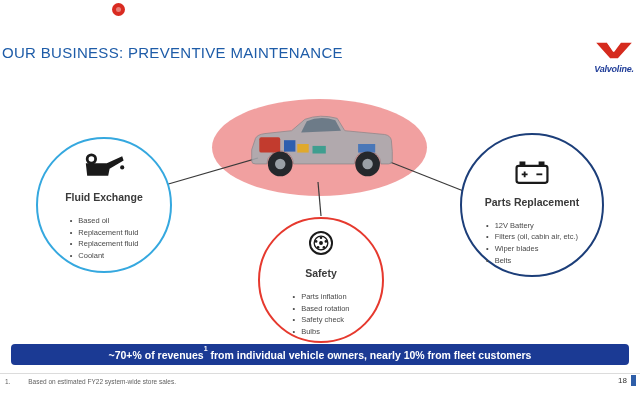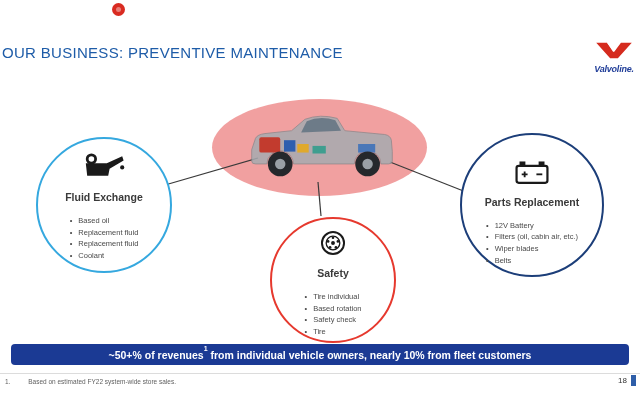--- a/index.html
+++ b/index.html
@@ -27,21 +27,21 @@
 
   .node { position:absolute; background:#fff; border:2px solid #1d4ed8; border-radius:50%;
     display:flex; flex-direction:column; align-items:center; z-index:4;gap:9px; }
   .node-icon { display:flex; align-items:center; justify-content:center; }
   .node-title { font-weight:bold; color:#3a3a3a; font-size:10.5px; margin-top:2px; white-space:nowrap; }
   .node-list { list-style:none; margin-top:3px; text-align:left; }
   .node-list li { font-size:7.5px; color:#4a4a4a; line-height:1.55; white-space:nowrap; }
   .node-list li::before { content:"\2022"; margin-right:6px; }
 
   .node-fluid  { left:36px;  top:137px; width:136px; height:136px; padding-top:13px; }
-  .node-safety { left:270px; top:217px; width:126px; height:126px; padding-top:11px; }
+  .node-safety { left:258px; top:217px; width:126px; height:126px; padding-top:11px; }
   .node-parts  { left:460px; top:133px; width:144px; height:144px; padding-top:16px;justify-content:center; }
 
   .banner { position:absolute; left:11px; top:344px; width:618px; height:21px; border-radius:4px;
     display:flex; align-items:center; justify-content:center; color:#fff; font-size:10.5px;
     font-weight:bold; z-index:5; }
   .banner sup { font-size:7px; position:relative; top:-3px; }
 
   .footer-rule { position:absolute; left:0; right:0; top:373px; border-top:1px solid #dcdcdc; }
   .footnote { position:absolute; left:5px; top:378px; font-size:6.5px; color:#5f5f5f; }
   .footnote .fn-marker { margin-right:16px; }
@@ -114,24 +114,24 @@
         <circle cx="20" cy="20" r="3" fill="#1a1a1a"></circle>
         <circle cx="20" cy="12" r="2" fill="#1a1a1a"></circle>
         <circle cx="27.5" cy="17.5" r="2" fill="#1a1a1a"></circle>
         <circle cx="24.5" cy="26.5" r="2" fill="#1a1a1a"></circle>
         <circle cx="15.5" cy="26.5" r="2" fill="#1a1a1a"></circle>
         <circle cx="12.5" cy="17.5" r="2" fill="#1a1a1a"></circle>
       </svg>
     </div>
     <div class="node-title">Safety</div>
     <ul class="node-list">
-      <li>Tire individual</li>
+      <li>Parts inflation</li>
       <li>Based rotation</li>
       <li>Safety check</li>
-      <li>Tire</li>
+      <li>Bulbs</li>
     </ul>
   </div>
 
   <div class="node node-parts" style="border-color: rgb(28, 62, 121);">
     <div class="node-icon">
       <svg width="36" height="25" viewBox="0 0 48 34">
         <rect x="7" y="2" width="8" height="6" fill="#1a1a1a"></rect>
         <rect x="33" y="2" width="8" height="6" fill="#1a1a1a"></rect>
         <rect x="3" y="8" width="42" height="23" rx="3" fill="none" stroke="#1a1a1a" stroke-width="3"></rect>
         <path d="M10 19.5 h8 M14 15.5 v8" stroke="#1a1a1a" stroke-width="2.5"></path>
@@ -141,21 +141,21 @@
     <div class="node-title">Parts Replacement</div>
     <ul class="node-list">
       <li>12V Battery</li>
       <li>Filters (oil, cabin air, etc.)</li>
       <li>Wiper blades</li>
       <li>Belts</li>
     </ul>
   </div>
 
   <div class="banner" style="background-color: rgb(27, 58, 148);">
-    <span><span>~50+% of revenues</span><sup>1</sup><span> from individual vehicle owners, nearly 10% from fleet customers</span></span>
+    <span><span>~70+% of revenues</span><sup>1</sup><span> from individual vehicle owners, nearly 10% from fleet customers</span></span>
   </div>
 
   <div class="footer-rule"></div>
   <div class="footnote">
     <span class="fn-marker">1.</span>
     <span class="fn-text">Based on estimated FY22 system-wide store sales.</span>
   </div>
   <div class="page-number">18</div>
   <div class="page-bar"></div>
 

